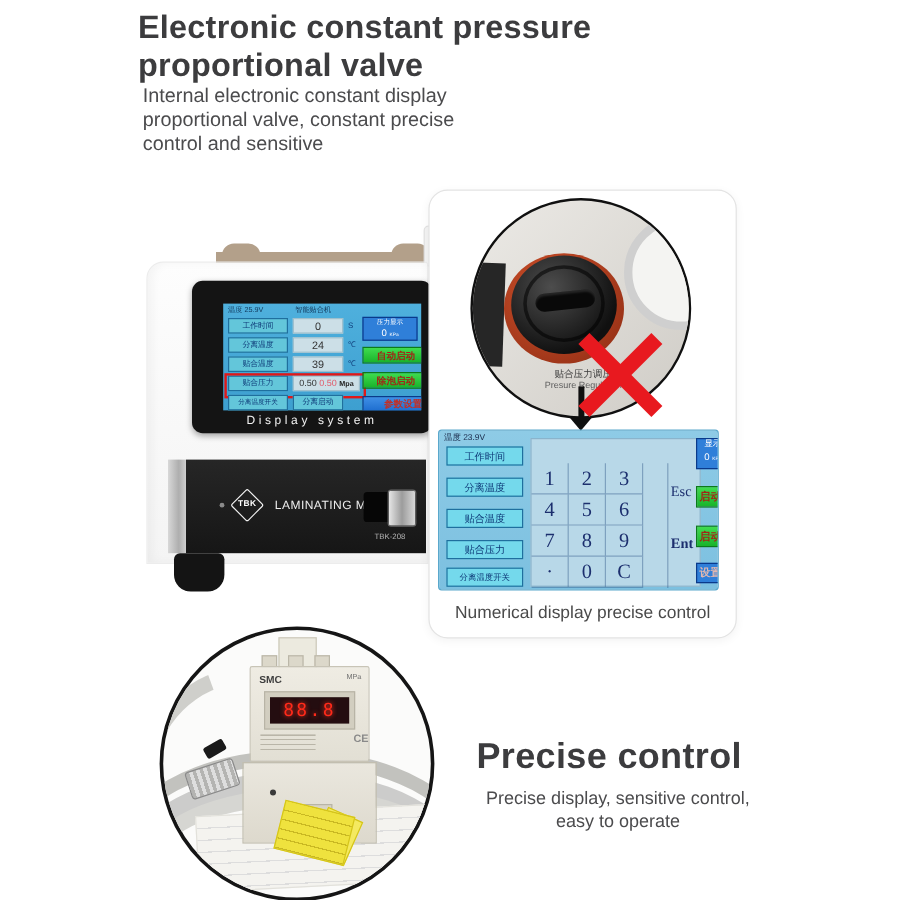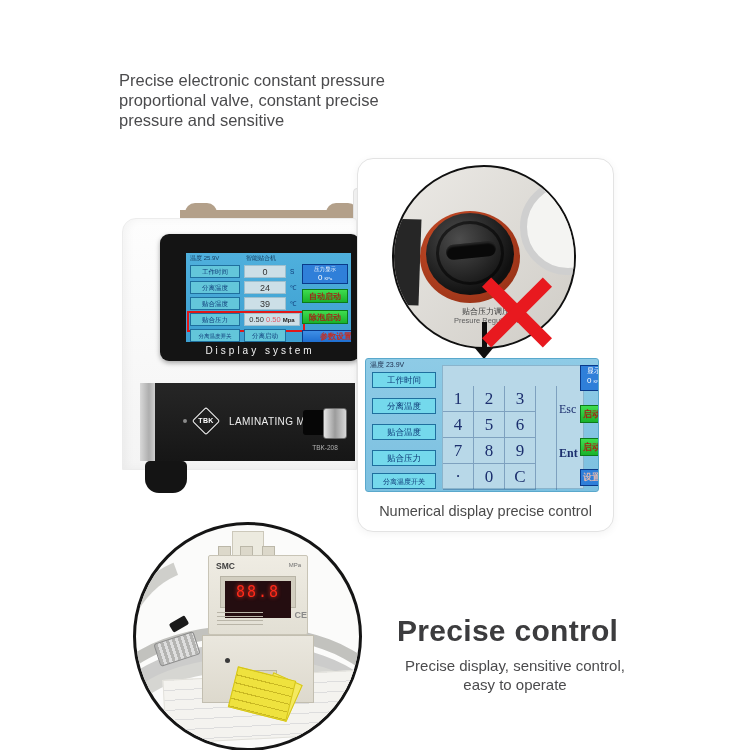--- a/index.html
+++ b/index.html
@@ -23,21 +23,21 @@
 
   .scr-status{font-size:6px;color:#123a5e;}
   .m-label{width:50px;height:13px;background:#63c6da;border:1px solid #1f6f9e;color:#0e3a78;
            font-size:6.5px;line-height:12px;text-align:center;box-sizing:border-box;}
   .m-val{width:42px;height:13px;background:#ccdfe7;border:1px solid #9fc0ce;color:#333;
          font-size:9px;line-height:12px;text-align:center;box-sizing:border-box;}
   .m-unit{font-size:6.5px;color:#0e3a78;line-height:13px;}
   .hl-box{left:1px;top:58px;width:114px;height:17px;border:2px solid #e01818;}
   .pbox{left:116px;top:11px;width:46px;height:20px;background:#2f7fd9;border:1px solid #0a3a8a;
         color:#fff;text-align:center;box-sizing:border-box;}
-  .g-btn{left:116px;width:46px;height:14px;background:linear-gradient(180deg,#3fdc4f,#19b32b);border:1px solid #0c7a1a;
+  .g-btn{left:116px;width:56px;height:14px;background:linear-gradient(180deg,#3fdc4f,#19b32b);border:1px solid #0c7a1a;
          color:#a32416;font-size:8px;line-height:13px;text-align:center;font-weight:bold;box-sizing:border-box;}
   .b-btn{left:116px;width:68px;height:13px;background:linear-gradient(180deg,#3f8fe6,#1f6fd0);border:1px solid #0a3a8a;
          color:#c03028;font-size:8px;line-height:12px;text-align:center;font-weight:bold;box-sizing:border-box;}
 
   .rail{left:140px;top:383px;width:15px;height:78px;background:linear-gradient(90deg,#d8d8d8,#aeaeae 60%,#cfcfcf);}
   .f-strip{left:155px;top:383px;width:200px;height:78px;background:linear-gradient(180deg,#262626,#161616);}
   .tbk-diamond{left:38px;top:25px;width:26px;height:26px;}
   .tbk-diamond .dshape{left:3px;top:3px;width:18px;height:18px;border:1.6px solid #f2f2f2;transform:rotate(45deg);border-radius:2px;}
   .tbk-diamond .dtext{left:0;top:8.5px;width:26px;text-align:center;font-size:7px;font-weight:bold;color:#fff;letter-spacing:.3px;}
   .brand-label{left:74px;top:33px;font-size:10px;color:#ededed;letter-spacing:.4px;white-space:nowrap;}
@@ -93,21 +93,21 @@
   .cable{border-radius:50%;box-sizing:border-box;}
   .paper{left:28px;top:150px;width:192px;height:62px;background:#f4f3ef;transform:rotate(-3deg);
          border:1px solid #e2e1db;background-image:repeating-linear-gradient(180deg,transparent 0 9px,#ddd 9px 10px);}
   .dev-up{left:72px;top:30px;width:100px;height:80px;background:linear-gradient(180deg,#efece3,#e2dfd4);
           border:1px solid #c8c4b6;border-radius:2px;box-sizing:border-box;}
   .dev-low{left:66px;top:110px;width:112px;height:68px;background:linear-gradient(180deg,#eae7de,#ddd9cd);
            border:1px solid #c2beb0;box-sizing:border-box;}
   .pipe{left:96px;top:6px;width:30px;height:26px;background:#eceadf;border:1px solid #ccc8ba;}
   .tab{top:21px;width:13px;height:10px;background:#dcd8ca;border:1px solid #bbb7a8;box-sizing:border-box;}
   .led-outer{left:11px;top:20px;width:76px;height:32px;background:#d2cec0;border:1px solid #b8b4a6;box-sizing:border-box;}
-  .led-win{left:4px;top:4px;width:66px;height:37px;background:#240d10;overflow:hidden;}
+  .led-win{left:4px;top:4px;width:66px;height:22px;background:#240d10;overflow:hidden;}
   .led-val{width:66px;text-align:center;font-family:"DejaVu Sans Mono",monospace;font-size:15px;line-height:22px;
            color:#ff2a1a;letter-spacing:2px;text-shadow:0 0 4px #ff3322;}
   .smc{left:7px;top:5px;font-size:8.5px;font-weight:bold;color:#3f3f3f;}
   .mpa{right:6px;top:6px;font-size:6px;color:#707070;}
   .finetext{left:8px;top:56px;width:46px;height:14px;background:repeating-linear-gradient(180deg,#b9b5a8 0 1px,transparent 1px 4px);}
   .ce{right:0;top:54px;font-size:9px;color:#8a8a8a;font-weight:bold;}
   .port-block{left:40px;top:34px;width:34px;height:33px;background:#d8d4c6;border:1px solid #b8b4a6;box-sizing:border-box;}
   .port-hole{left:7px;top:7px;width:18px;height:18px;border-radius:50%;background:radial-gradient(circle at 40% 40%,#4a4a4a,#0a0a0a 70%);}
   .tag{left:96px;top:148px;width:58px;height:40px;background:#efe23e;border:1px solid #d4c41a;transform:rotate(14deg);
        background-image:repeating-linear-gradient(180deg,transparent 0 7px,#c9b822 7px 8px);}
@@ -118,24 +118,28 @@
 
   
   .pc-head{left:397px;top:614px;font-size:30px;font-weight:bold;color:#3c3c3e;letter-spacing:.3px;}
   .pc-sub{left:377px;top:656px;width:276px;text-align:center;font-size:15px;color:#4b4b4d;line-height:19px;}
 </style>
 </head>
 <body>
 
 <div class="canvas">
 
+  <div class="abs title">
+    <div>Electronic constant pressure</div>
+    <div>proportional valve</div>
+  </div>
   <div class="abs subtitle">
-    <div>Precise electronic constant pressure</div>
+    <div>Internal electronic constant display</div>
     <div>proportional valve, constant precise</div>
-    <div>pressure and sensitive</div>
+    <div>control and sensitive</div>
   </div>
 
   <div class="abs tan-bump" style="left:185px;"></div>
   <div class="abs tan-bump" style="left:326px;"></div>
   <div class="abs tan-bar"></div>
   <div class="abs pole"></div>
   <div class="abs m-body"></div>
 
   <div class="abs bezel"></div>
   <div class="abs m-screen">

